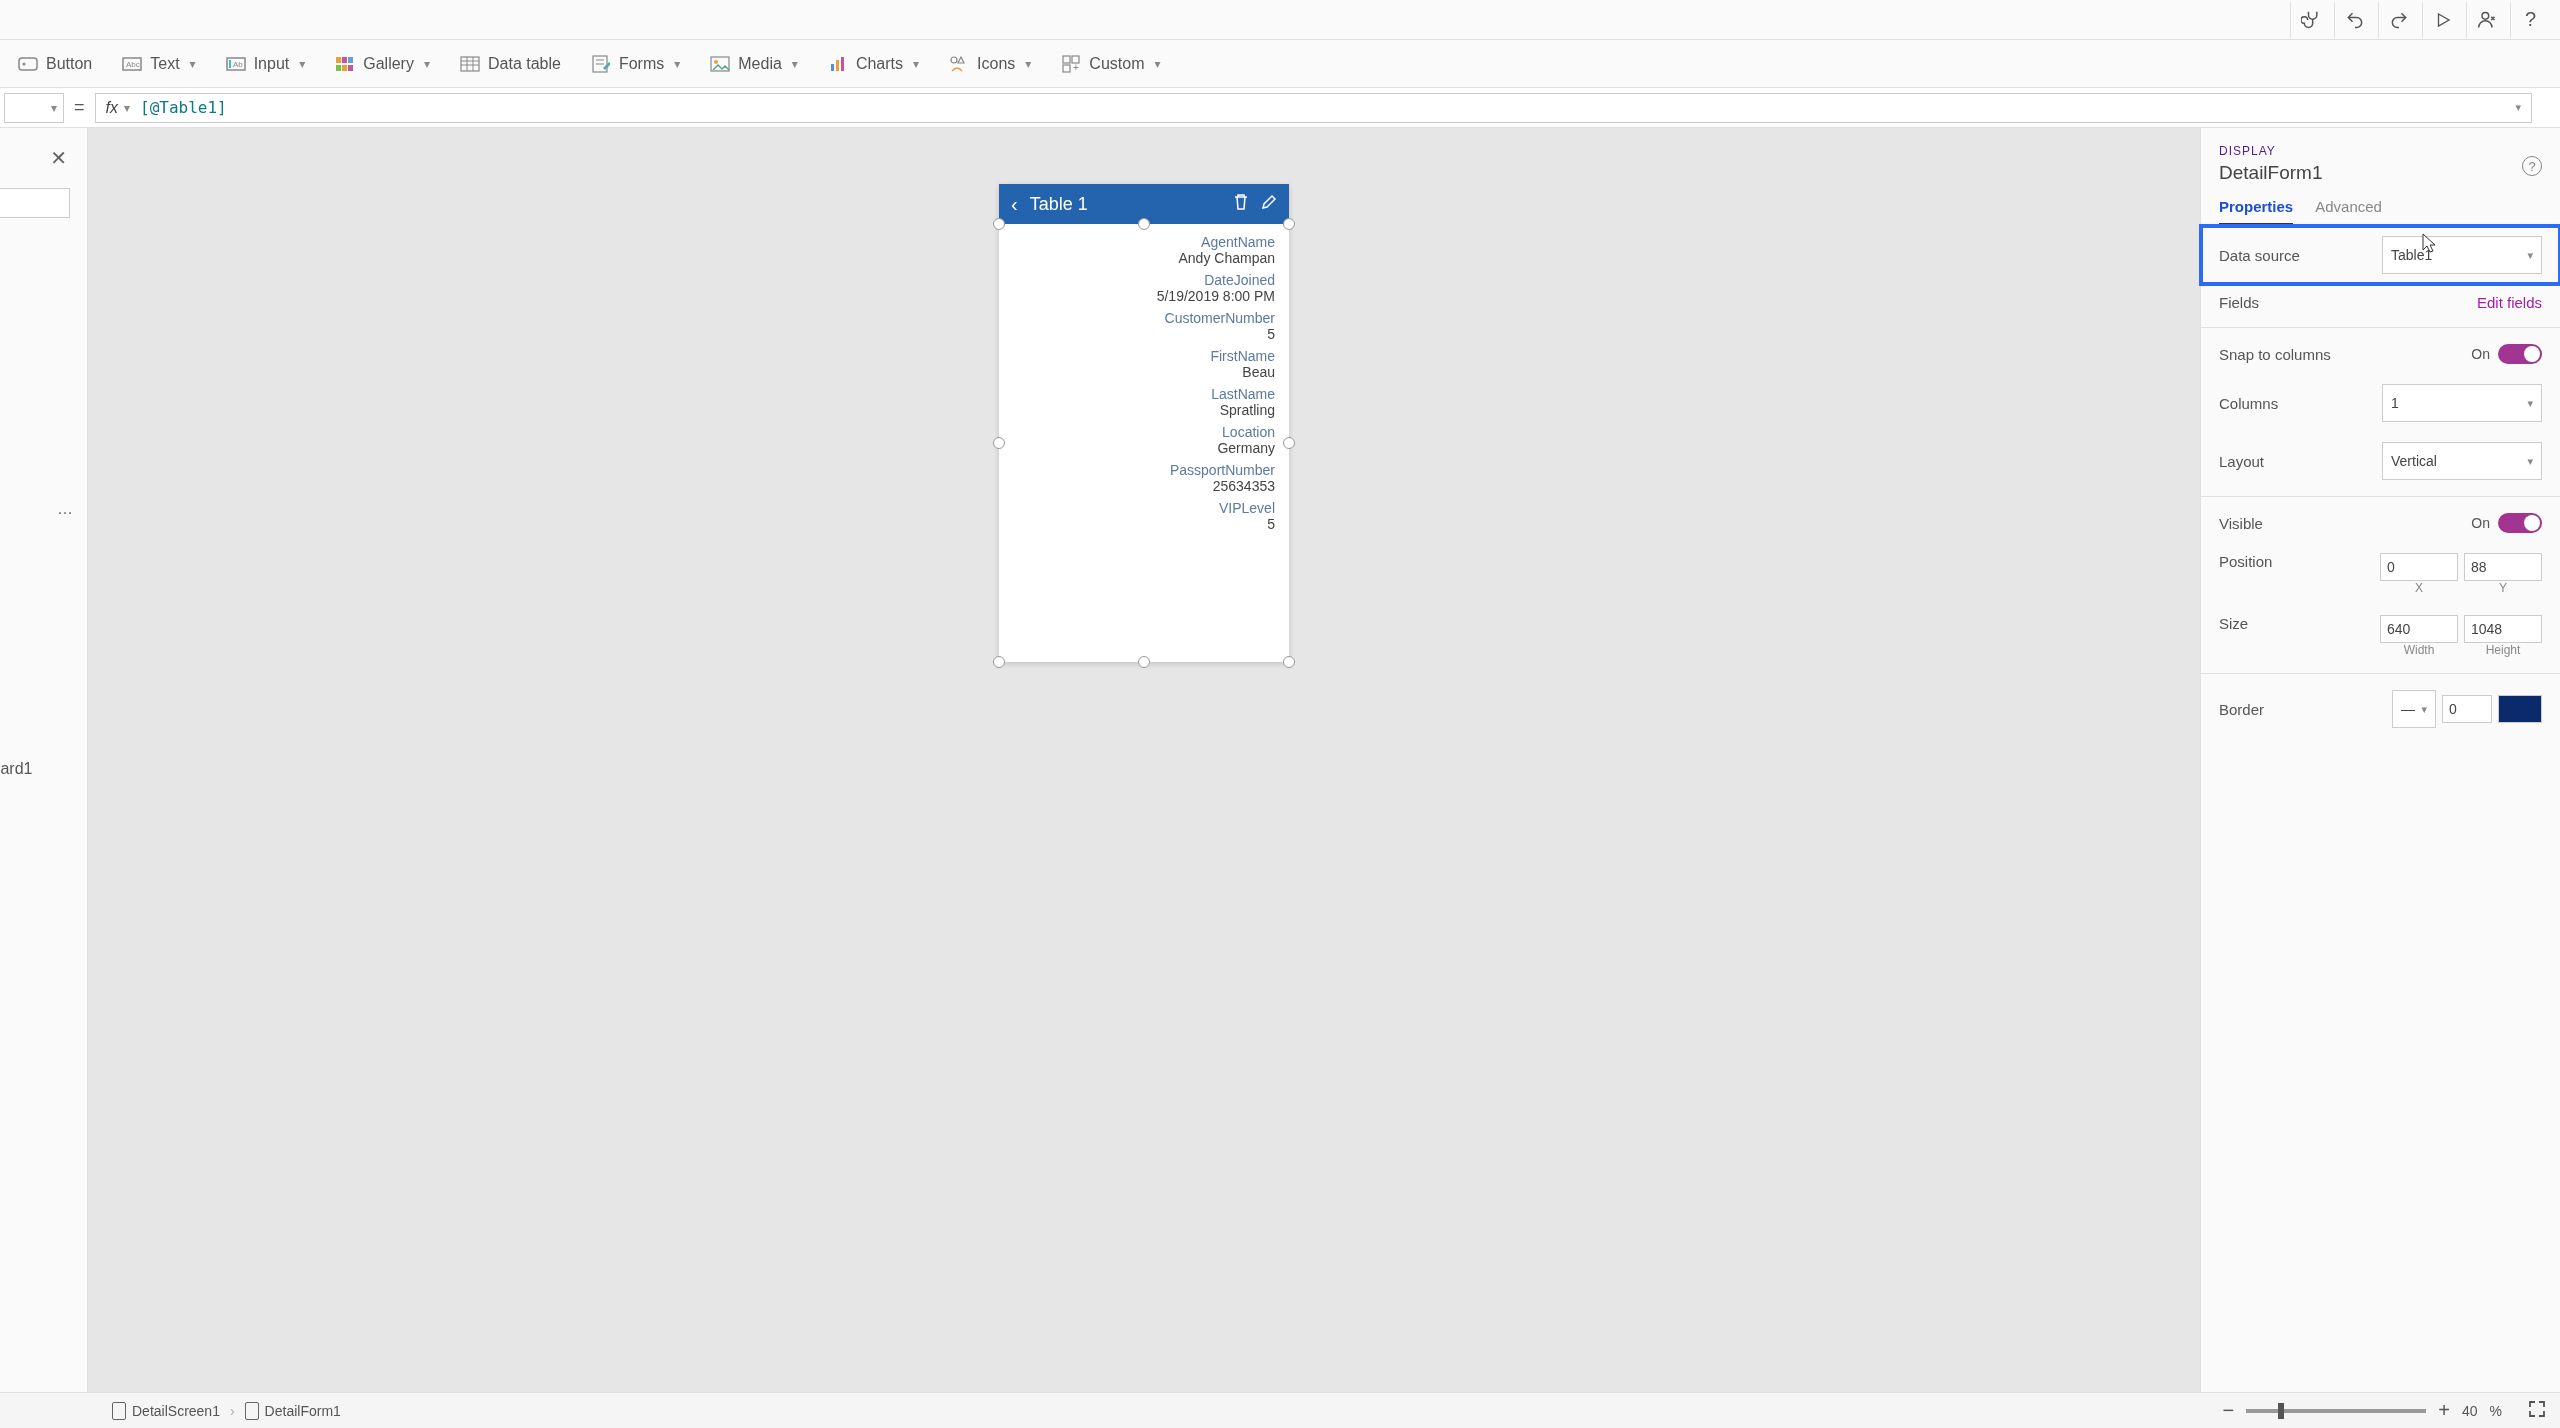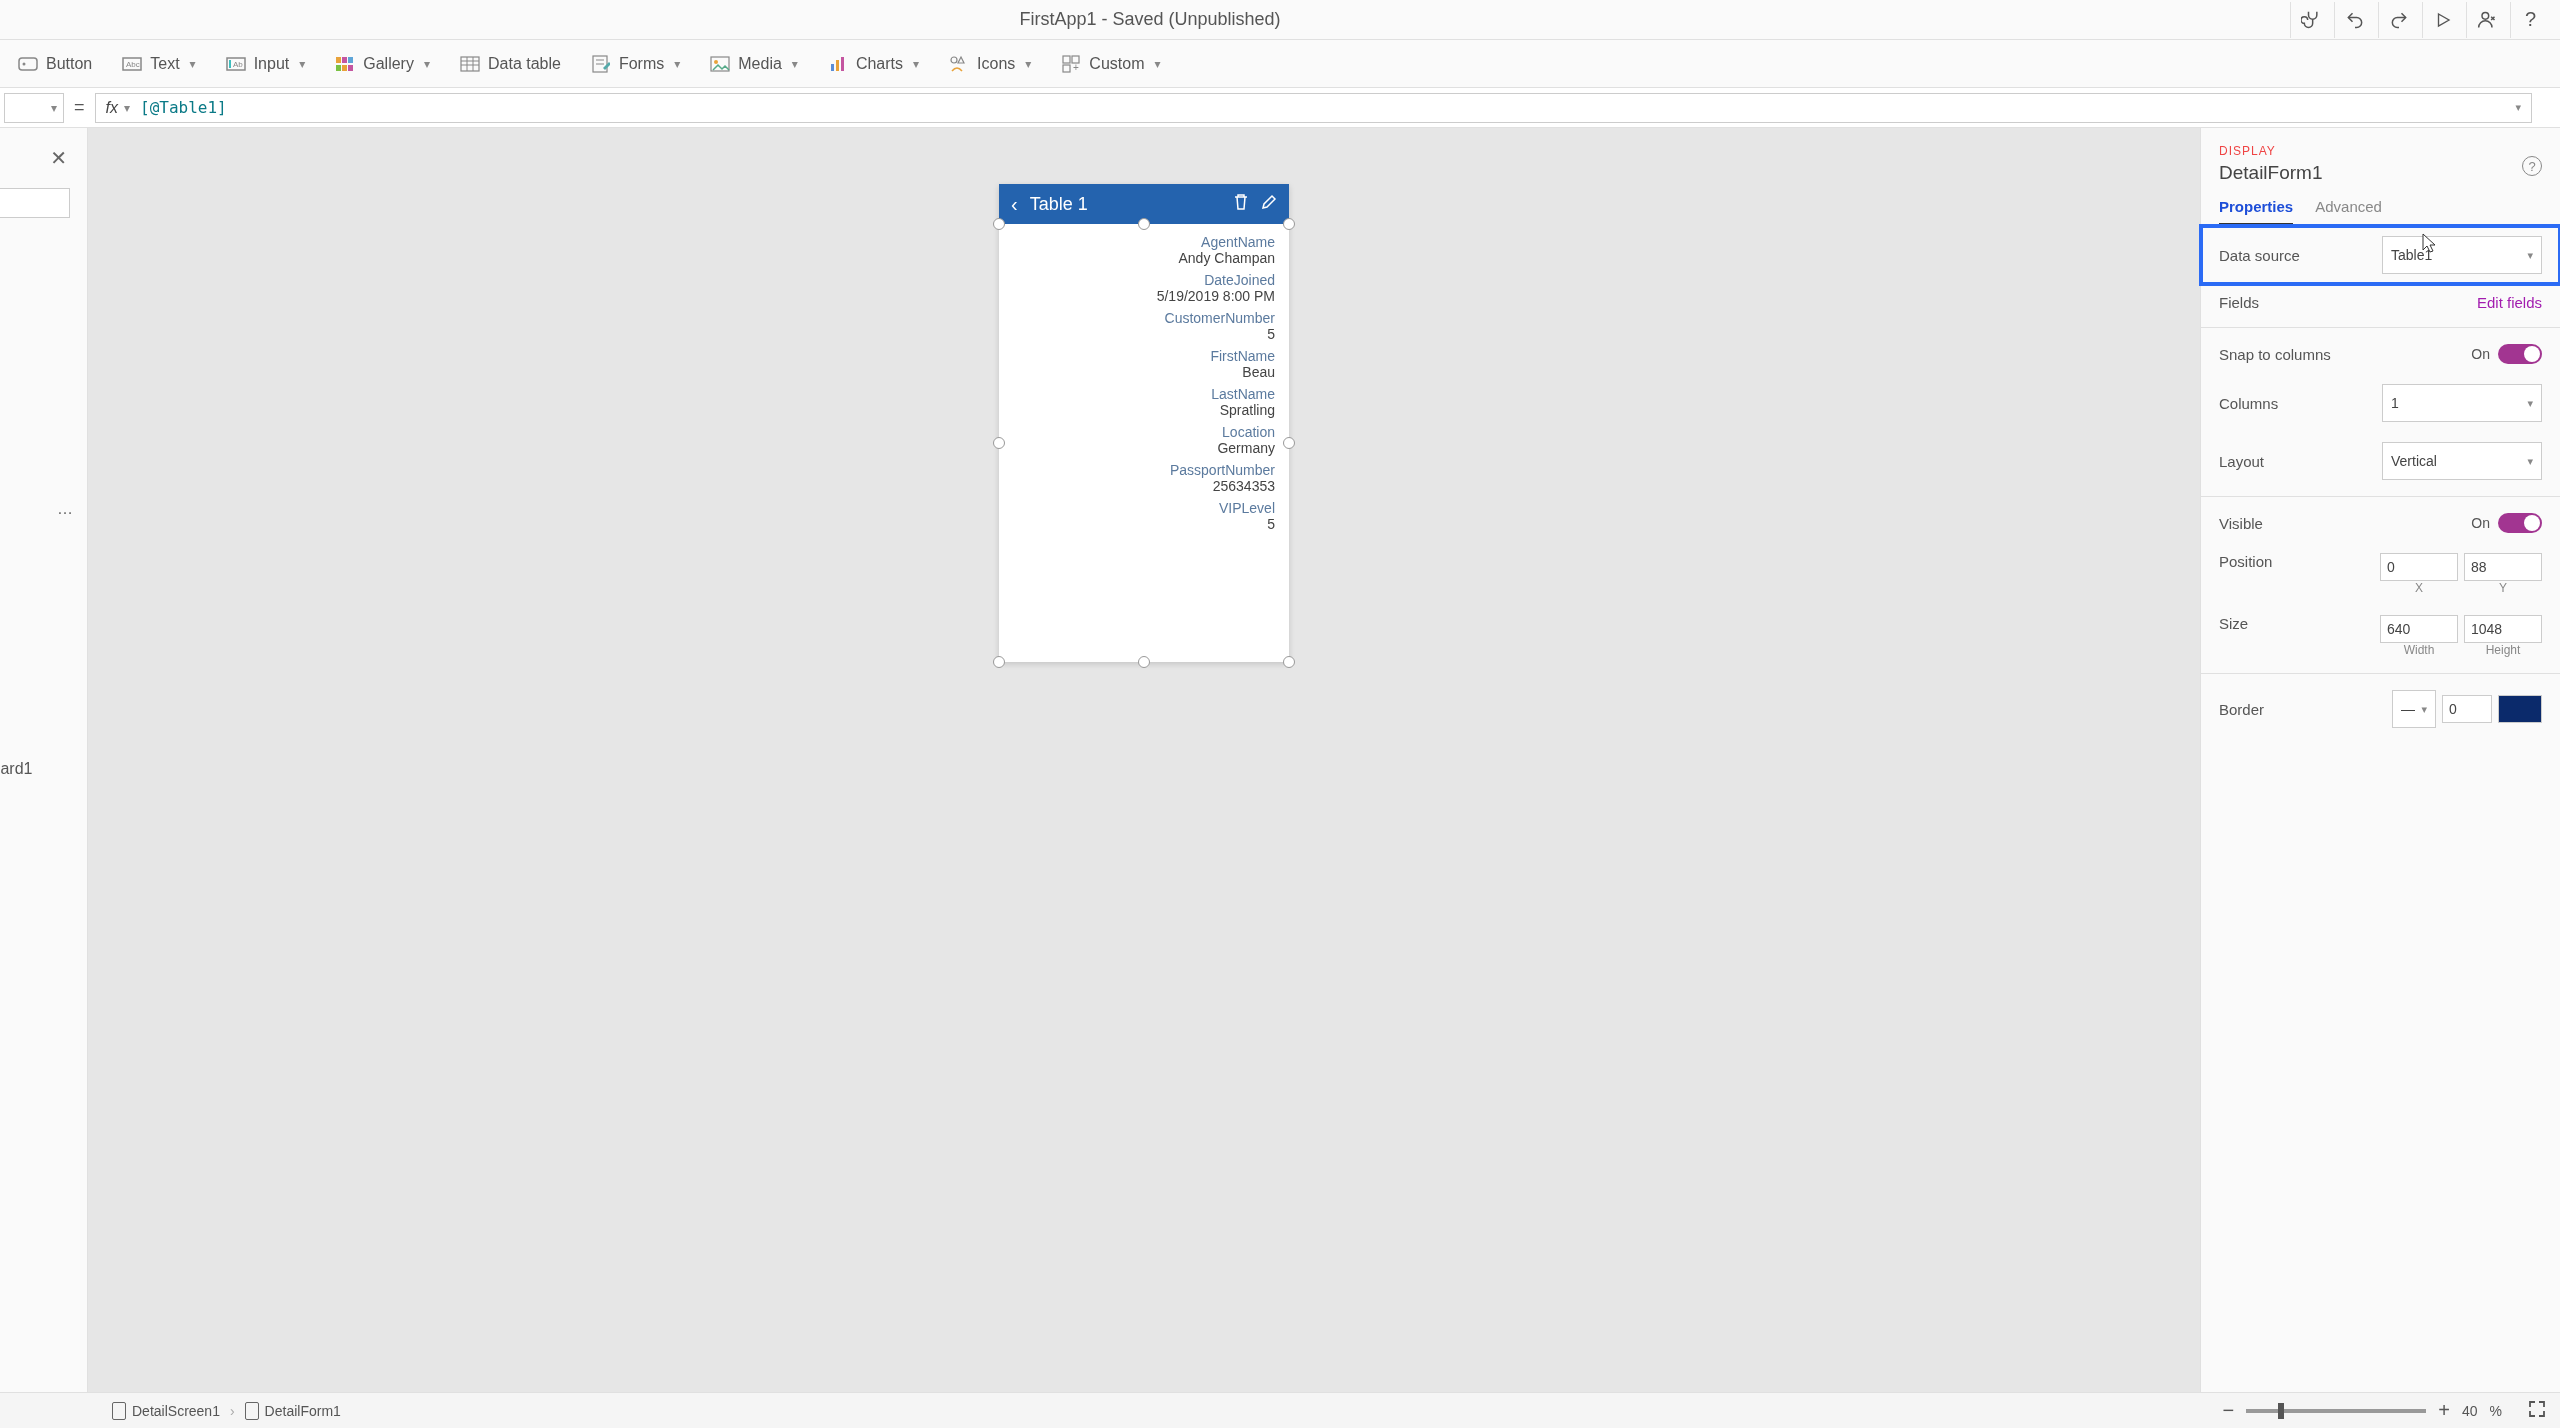--- a/index.html
+++ b/index.html
@@ -53,21 +53,21 @@
     .h-tr { top: 34px; right: -6px; }
     .h-ml { top: calc(50% - 6px + 20px); left: -6px; }
     .h-mr { top: calc(50% - 6px + 20px); right: -6px; }
     .h-bl { bottom: -6px; left: -6px; }
     .h-bm { bottom: -6px; left: calc(50% - 6px); }
     .h-br { bottom: -6px; right: -6px; }
 
     
     .right-panel { width: 360px; background: #fafafa; border-left: 1px solid #e0e0e0; padding: 16px 0 0 0; }
     .rp-head { padding: 0 18px; position: relative; }
-    .rp-catlabel { color: #ef4444; font-size: 12px; letter-spacing: 1px; }
+    .rp-catlabel { color: #4c1d95; font-size: 12px; letter-spacing: 1px; }
     .rp-name { color: #444; font-size: 19px; margin-top: 4px; }
     .rp-help { position: absolute; right: 18px; top: 12px; width: 20px; height: 20px; border: 1.5px solid #888; border-radius: 50%; display: flex; align-items: center; justify-content: center; font-size: 13px; color: #888; }
     .rp-tabs { display: flex; gap: 22px; margin-top: 14px; padding: 0 18px; border-bottom: 1px solid #e0e0e0; }
     .rp-tab { font-size: 15px; color: #888; padding-bottom: 8px; cursor: pointer; }
     .rp-tab.active { color: #1d4ed8; font-weight: 600; border-bottom: 2px solid #333; }
 
     .prop-row { display: flex; align-items: center; justify-content: space-between; padding: 10px 18px; font-size: 15px; color: #555; }
     .prop-row .select-box { min-width: 160px; height: 30px; border: 1px solid #ccc; background: #fff; display: flex; align-items: center; padding: 18px 8px; position: relative; font-size: 14px; color: #444; }
     .prop-row .select-box .sbc { position: absolute; right: 8px; font-size: 11px; color: #888; }
     .prop-row.highlighted { outline: 4px solid #2b6bf5; outline-offset: -2px; }
@@ -93,21 +93,20 @@
     .bottom-spacer { flex: 1; }
     .zoom-ctl { display: flex; align-items: center; gap: 12px; }
     .slider { width: 180px; height: 4px; background: #999; position: relative; }
     .slider-thumb { position: absolute; left: 32px; top: -6px; width: 6px; height: 16px; background: #555; }
     .page-icon { width:14px; height:18px; border:1.6px solid #666; border-radius:2px; display:inline-block; }
   </style>
 </head>
 <body>
 
 <div class="title-bar">
-  <div class="title">FirstApp1 - Saved (Unpublished)</div>
   <div class="title-icons">
     <div class="ticon">
         <svg width="20" height="20" viewBox="0 0 24 24" fill="none" stroke="#555" stroke-width="1.8">
           <path d="M9 2v4a5 5 0 0 0 10 0V2"></path>
           <path d="M14 11v5a5 5 0 0 1-10 0a4 4 0 1 1 4-4"></path>
         </svg>
       </div>
     <div class="ticon">
         <svg width="20" height="20" viewBox="0 0 24 24" fill="none" stroke="#555" stroke-width="1.8">
           <path d="M9 14l-5-5 5-5"></path>

